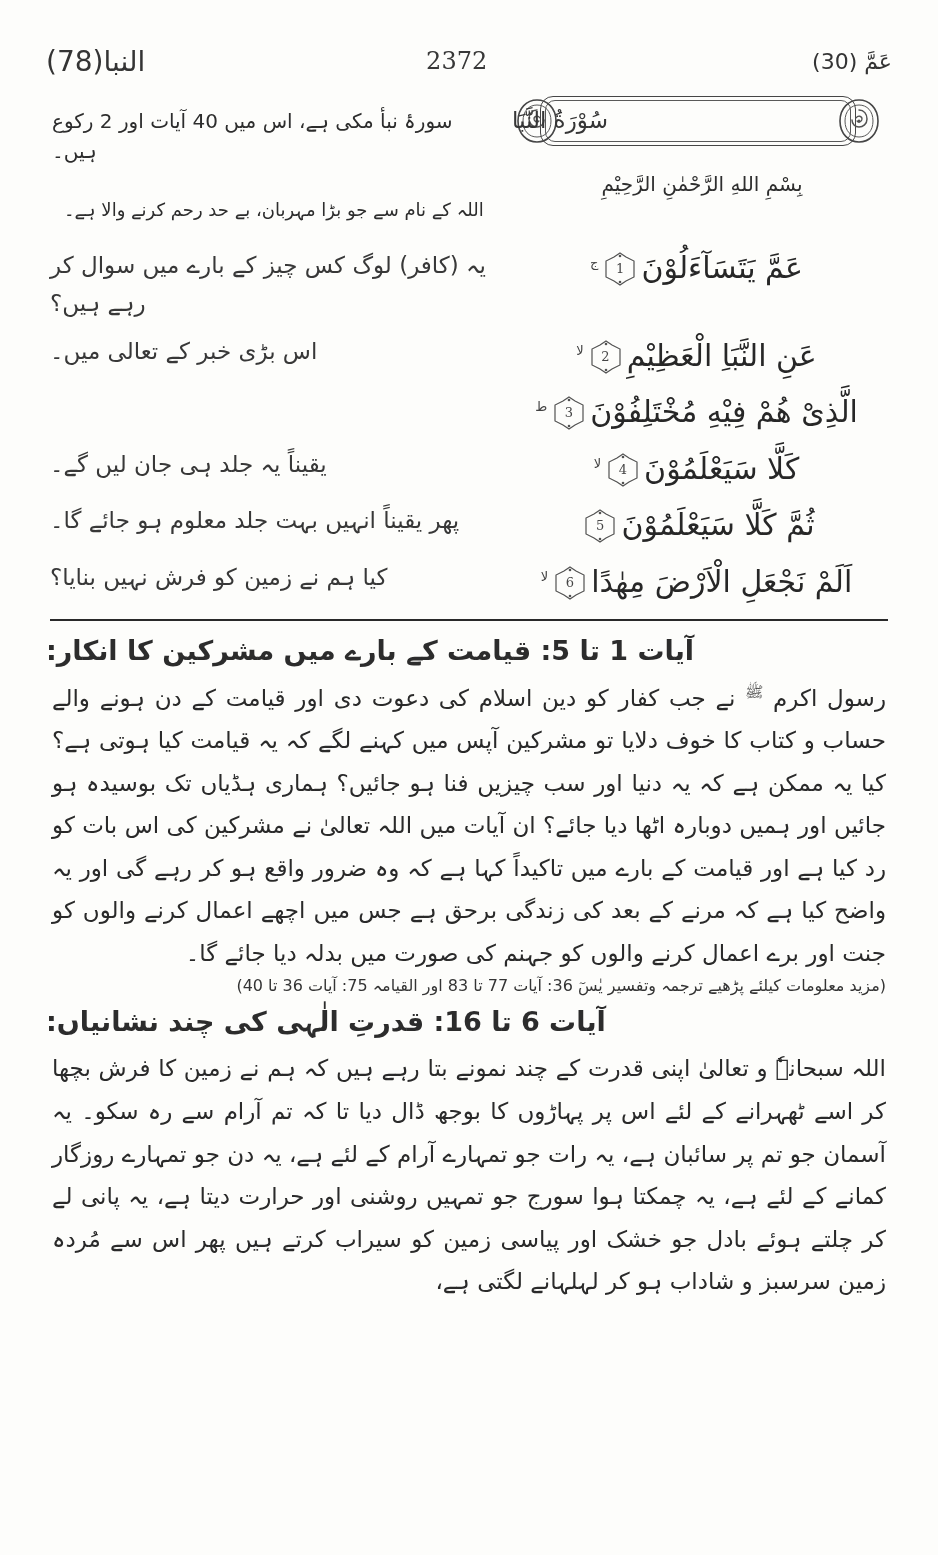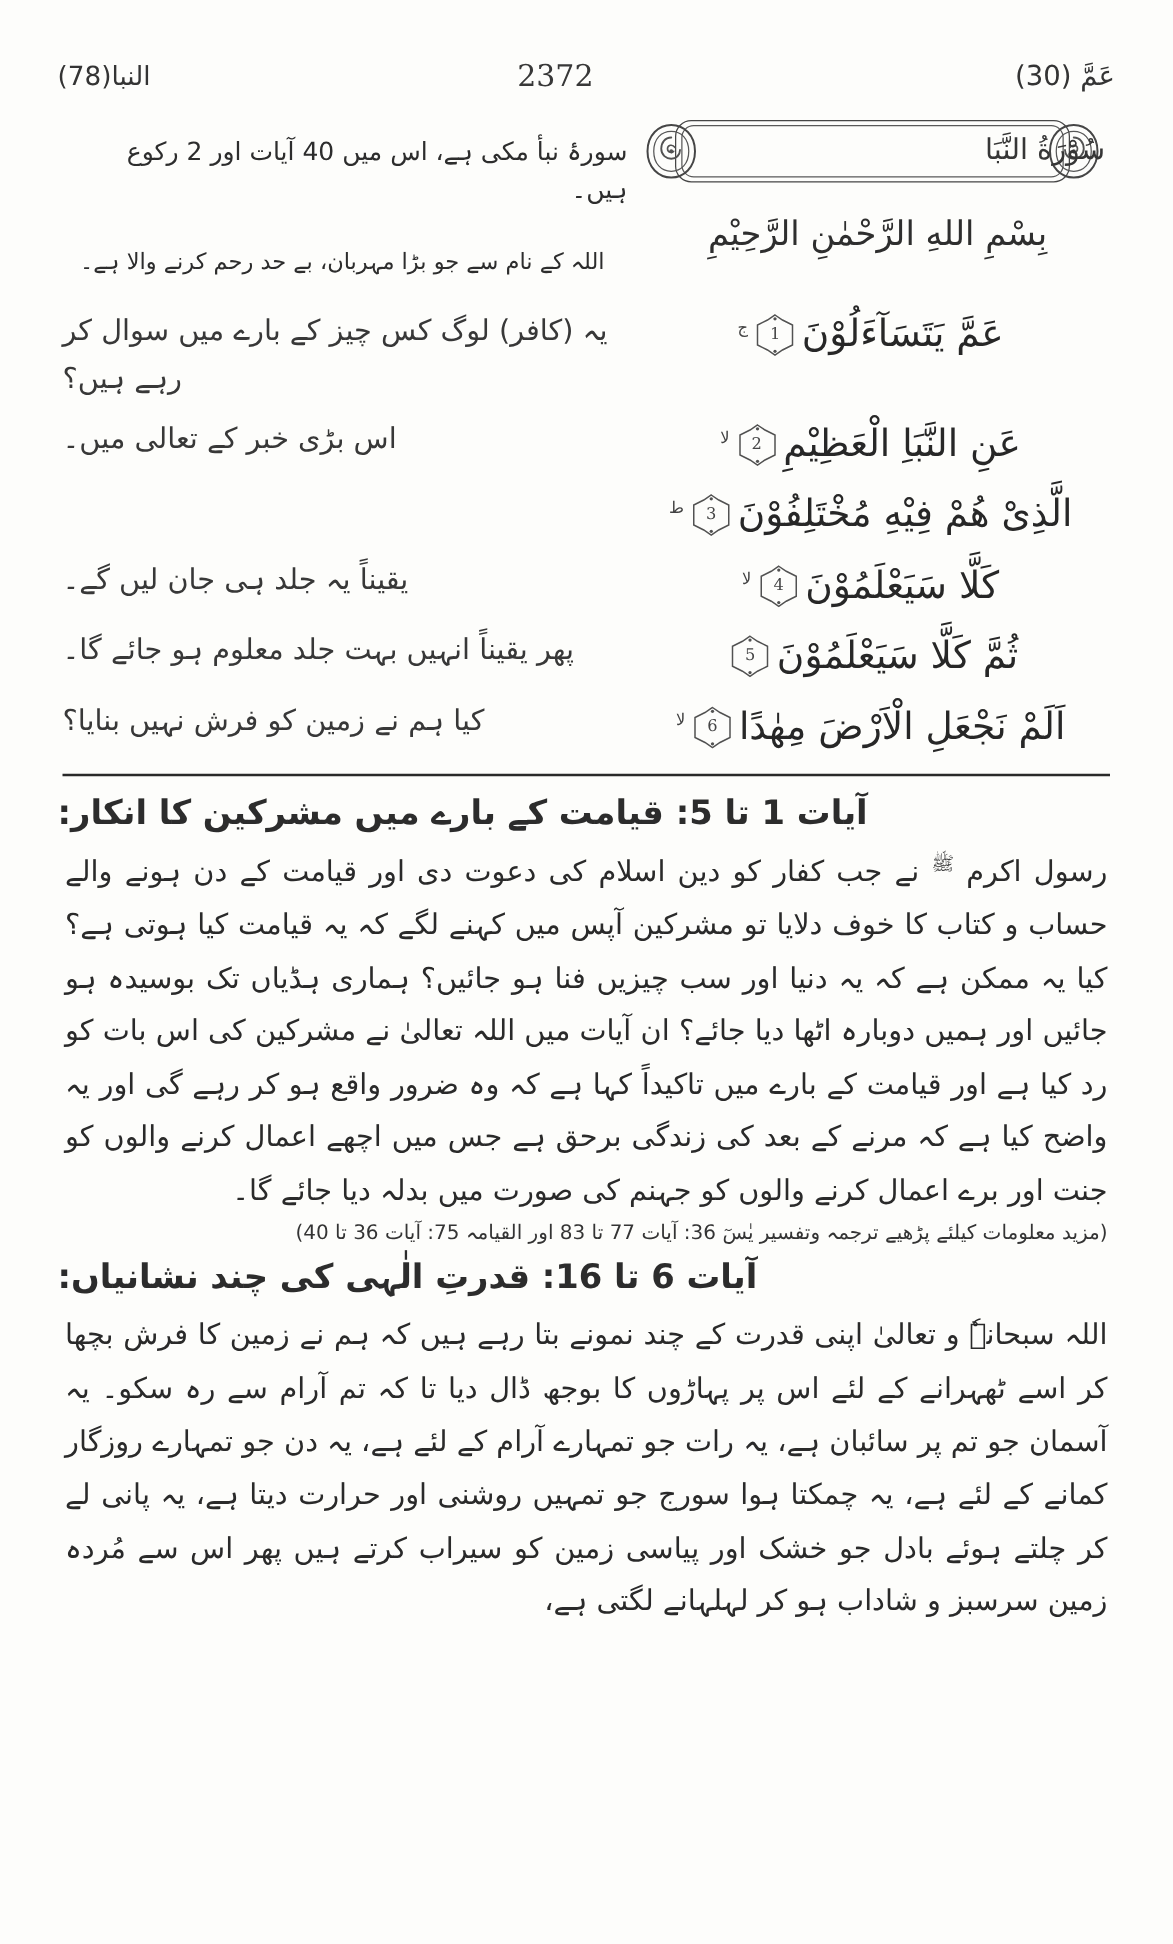--- a/index.html
+++ b/index.html
@@ -22,35 +22,35 @@
   
   .runhead{
     display:flex;align-items:center;justify-content:space-between;
     direction:rtl;
     height:34px;
     font-size:21px;
     color:#3a3a3a;
   }
   .runhead .juz{font-size:22px;letter-spacing:.5px;padding-left:62px;}
   .runhead .pageno{font-size:24px;font-family:"DejaVu Serif","Liberation Serif",serif;color:#3d3d3d;}
-  .runhead .surahref{font-size:21px;padding-right:18px;}
+  .runhead .surahref{font-size:28px;padding-right:18px;}
 
   
   .topgrid{
     display:flex;direction:rtl;align-items:flex-start;
     margin-top:12px;
   }
   .topright{width:390px;flex:0 0 390px;}
   .topleft{flex:1 1 auto;padding-top:4px;}
 
   .cartouche{
     position:relative;
     height:50px;
     margin:6px 8px 0 10px;
-    display:flex;align-items:center;justify-content:flex-start;
+    display:flex;align-items:center;justify-content:flex-end;
   }
   .cartouche .frame-outer{
     position:absolute;inset:0 28px;
     border:1.6px solid #4a4a4a;
     border-radius:13px;
   }
   .cartouche .frame-inner{
     position:absolute;inset:4px 33px;
     border:1.1px solid #5c5c5c;
     border-radius:10px;
@@ -63,35 +63,35 @@
   .cartouche .rosette.r-left{left:2px;}
   .cartouche .banner-title{
     position:relative;z-index:3;
     font-size:23px;letter-spacing:2px;
     color:#3b3b3b;
     padding-bottom:3px;
   }
 
   .bismillah{
     text-align:center;
-    font-size:27px;
+    font-size:20px;
     color:#343434;
     margin-top:26px;
     letter-spacing:.5px;
     padding-left:10px;
   }
 
   .intro-line{
     text-align:left;
     font-size:20px;
     color:#333;
     line-height:1.5;
     direction:rtl;
   }
-  .intro-line.l1{margin-top:12px;padding-left:6px;text-align:right;}
+  .intro-line.l1{margin-top:12px;padding-left:6px;}
   .intro-line.l2{margin-top:30px;font-size:18px;padding-left:18px;}
 
   
   .verses{margin-top:22px;}
   .vrow{
     display:flex;direction:rtl;align-items:flex-start;
     margin-bottom:10px;
   }
   .vrow .ar{
     flex:0 0 392px;width:392px;

